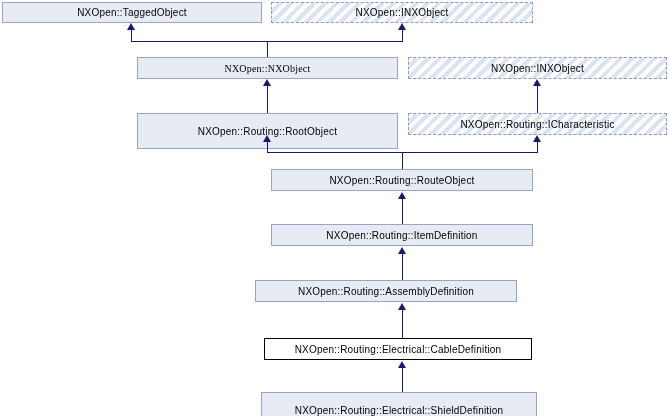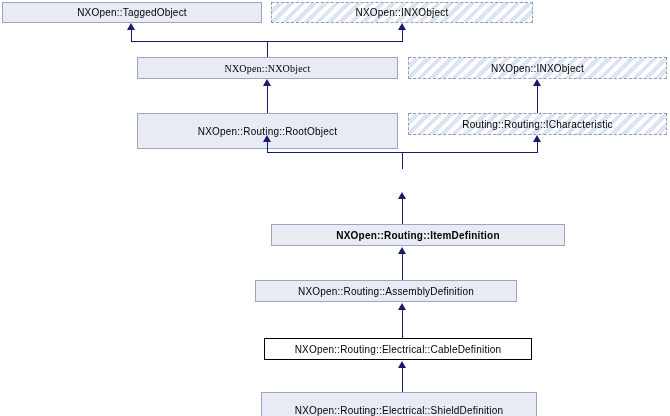--- a/index.html
+++ b/index.html
@@ -50,23 +50,24 @@
 
 <div class="canvas">
 
   <div class="node solid" style="left:2px;   top:2px;   width:260px; height:21px;">NXOpen::TaggedObject</div>
   <div class="node hatched" style="left:271px; top:2px;   width:262px; height:21px;">NXOpen::INXObject</div>
 
   <div class="node solid" style="left:137px; top:57px;  width:261px; height:22px;font-family:Liberation Serif, serif;">NXOpen::NXObject</div>
   <div class="node hatched" style="left:408px; top:57px;  width:259px; height:22px;">NXOpen::INXObject</div>
 
   <div class="node solid" style="left:137px; top:113px; width:261px; height:36px;">NXOpen::Routing::RootObject</div>
-  <div class="node hatched" style="left:408px; top:113px; width:259px; height:22px;">Routing::Routing::ICharacteristic</div>
+  <div class="node hatched" style="left:408px; top:113px; width:259px; height:22px;">NXOpen::Routing::ICharacteristic</div>
 
-  <div class="node solid" style="left:271px; top:224px; width:294px; height:22px;font-weight:bold;">NXOpen::Routing::ItemDefinition</div>
+  <div class="node solid" style="left:271px; top:169px; width:262px; height:22px;">NXOpen::Routing::RouteObject</div>
+  <div class="node solid" style="left:271px; top:224px; width:262px; height:22px;">NXOpen::Routing::ItemDefinition</div>
   <div class="node solid" style="left:255px; top:280px; width:262px; height:22px;">NXOpen::Routing::AssemblyDefinition</div>
   <div class="node current" style="left:264px; top:338px; width:268px; height:22px;text-align:right;">NXOpen::Routing::Electrical::CableDefinition</div>
   <div class="node solid" style="left:261px; top:392px; width:276px; height:36px;">NXOpen::Routing::Electrical::ShieldDefinition</div>
 
   <div class="edge" style="left:267px; top:41px;  width:1px;   height:16px;"></div>
   <div class="edge" style="left:131px; top:41px;  width:272px; height:1px;"></div>
   <div class="edge" style="left:131px; top:30px;  width:1px;   height:12px;"></div>
   <div class="arrowhead" style="left:127px; top:23px;"></div>
   <div class="edge" style="left:402px; top:30px;  width:1px;   height:12px;"></div>
   <div class="arrowhead" style="left:398px; top:23px;"></div>

